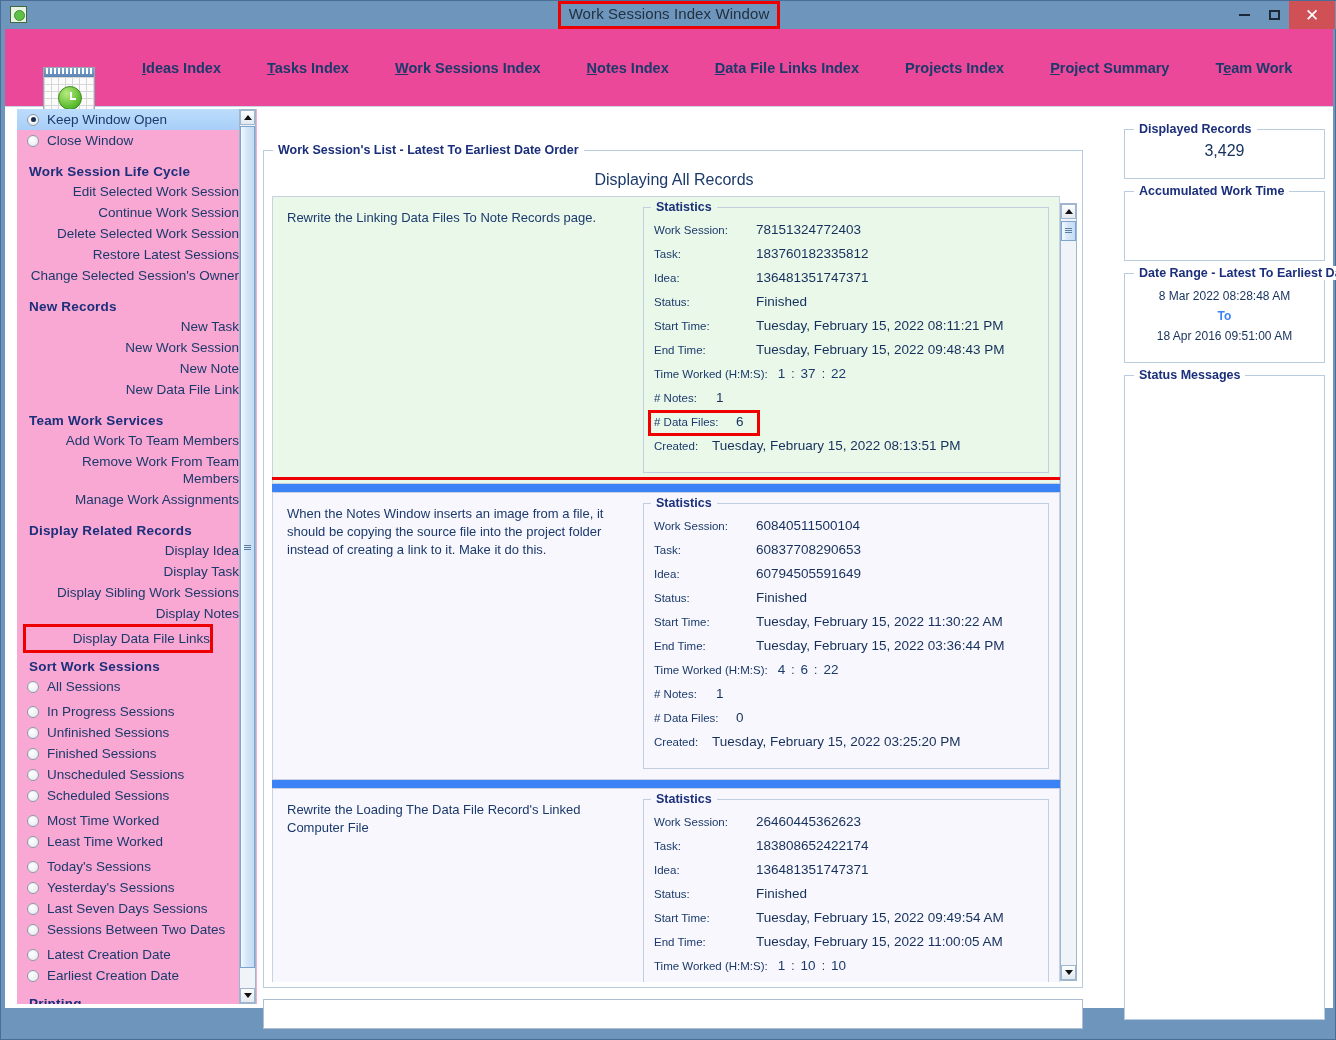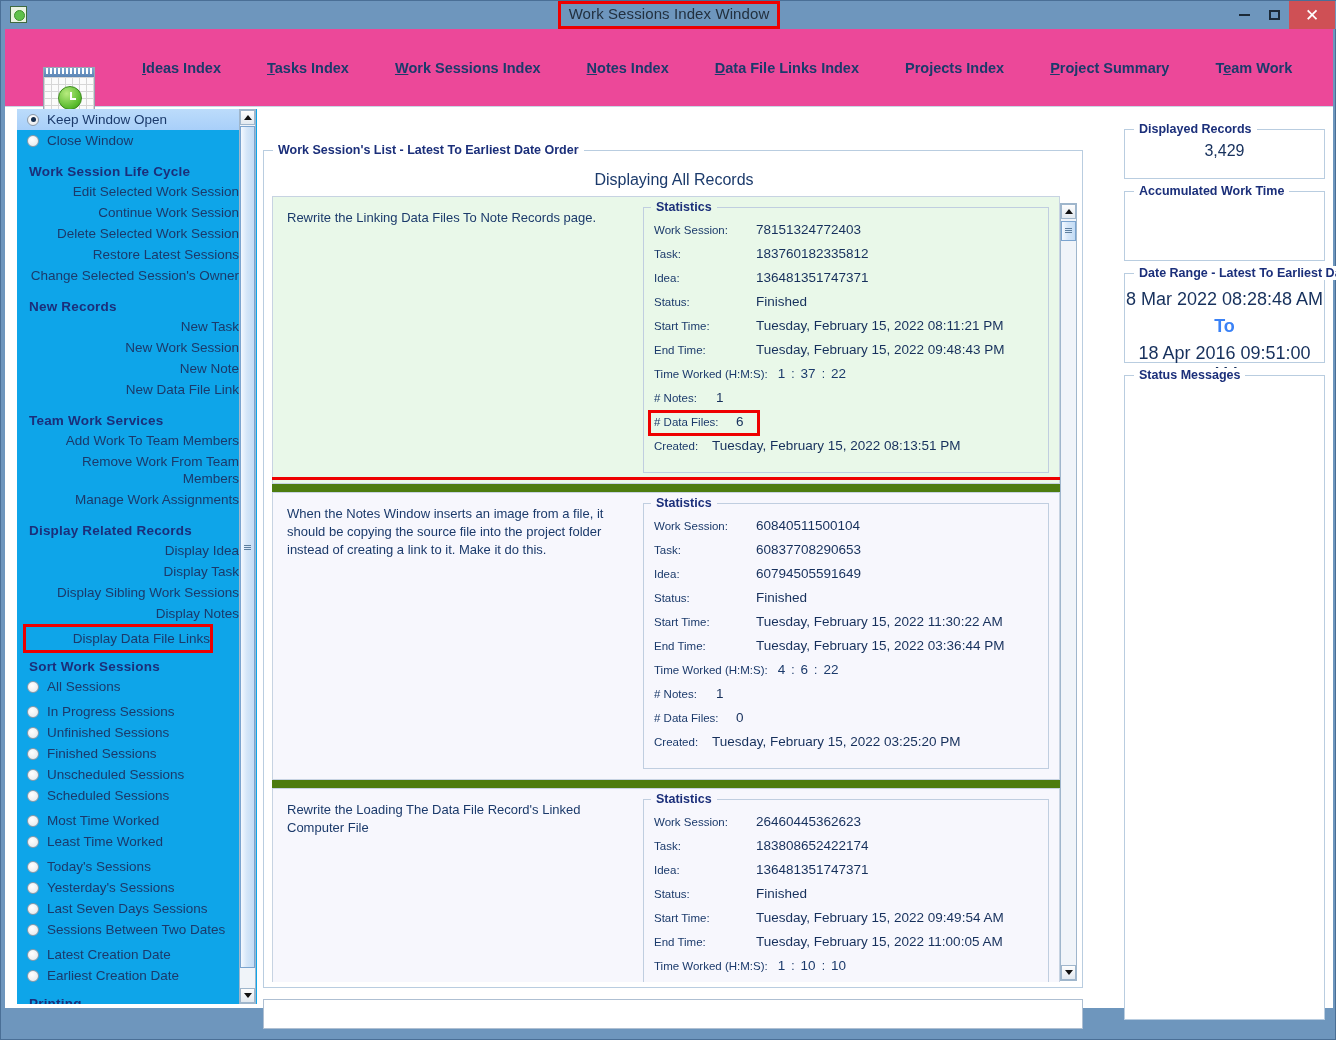--- a/index.html
+++ b/index.html
@@ -158,21 +158,21 @@
     white-space: nowrap;
     cursor: pointer;
   }
   .navlink u { text-decoration: underline; }
 
   
   .sidebar {
     position: absolute;
     left: 12px; top: 80px;
     width: 240px; height: 895px;
-    background: #0ea5e9;
+    background: #f9a8d4;
     box-sizing: border-box;
   }
   .side-scroll-host {
     position: absolute;
     left: 0; top: 0;
     width: 222px; height: 895px;
     overflow: hidden;
   }
   .side-list {
     position: relative;
@@ -305,21 +305,21 @@
     width: 820px;
     text-align: center;
     font-size: 16px;
     color: #1b3a6b;
   }
   .records-viewport {
     position: absolute;
     left: 8px; top: 45px;
     width: 788px; height: 786px;
     overflow: hidden;
-    background: #4d7c0f;
+    background: #3b82f6;
   }
   .record {
     position: relative;
     margin: 0 0 8px 0;
     border: 1px solid #c7d3e2;
     box-sizing: border-box;
     display: flex;
   }
   .record.green { background: #e9f8e9; }
   .record.plain { background: #f7f7fd; }
@@ -434,21 +434,21 @@
   }
   .awt-grid {
     display: flex;
     padding: 12px 6px 8px 6px;
   }
   .awt-cell { flex: 1; text-align: center; }
   .awt-num { font-size: 15px; color: #16305c; }
   .awt-unit { font-size: 11.5px; color: #16305c; margin-top: 3px; }
   .dr-line {
     text-align: center;
-    font-size: 18px;
+    font-size: 12px;
     color: #16305c;
     padding: 3px 0;
   }
   .dr-to { font-weight: bold; color: #3b82f6; }
 
   
   .statusbar {
     position: absolute;
     left: 4px; top: 1007px;
     width: 1328px; height: 25px;

